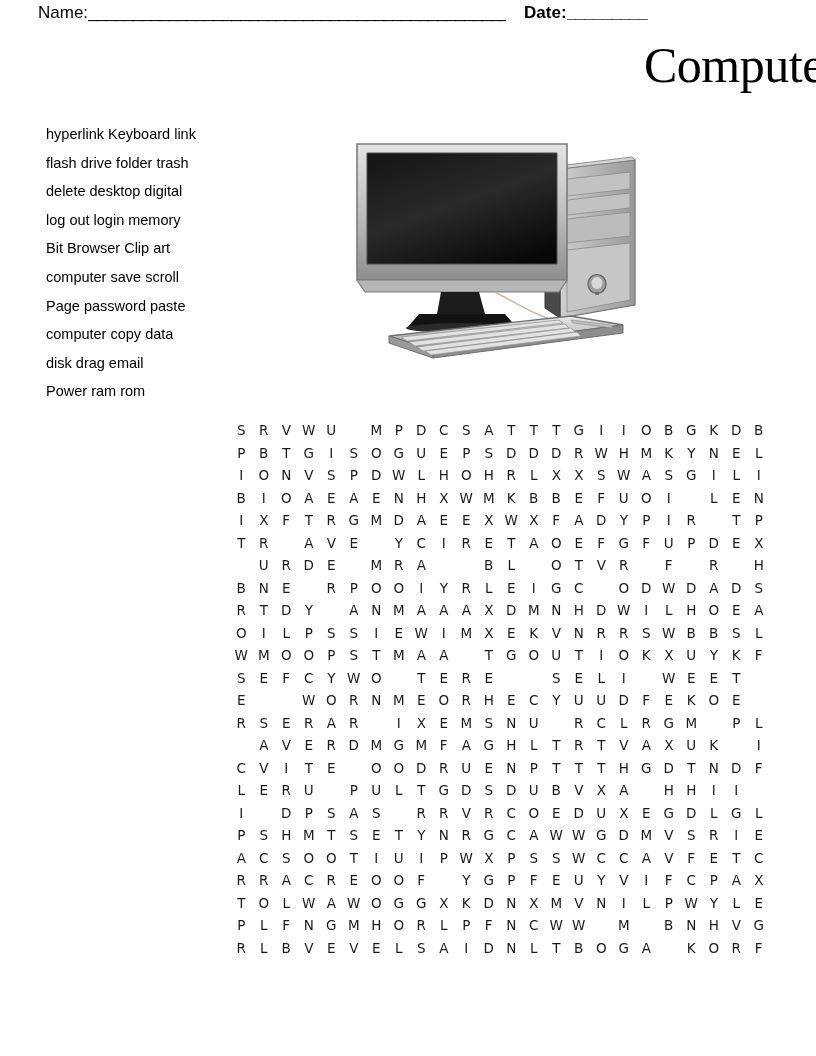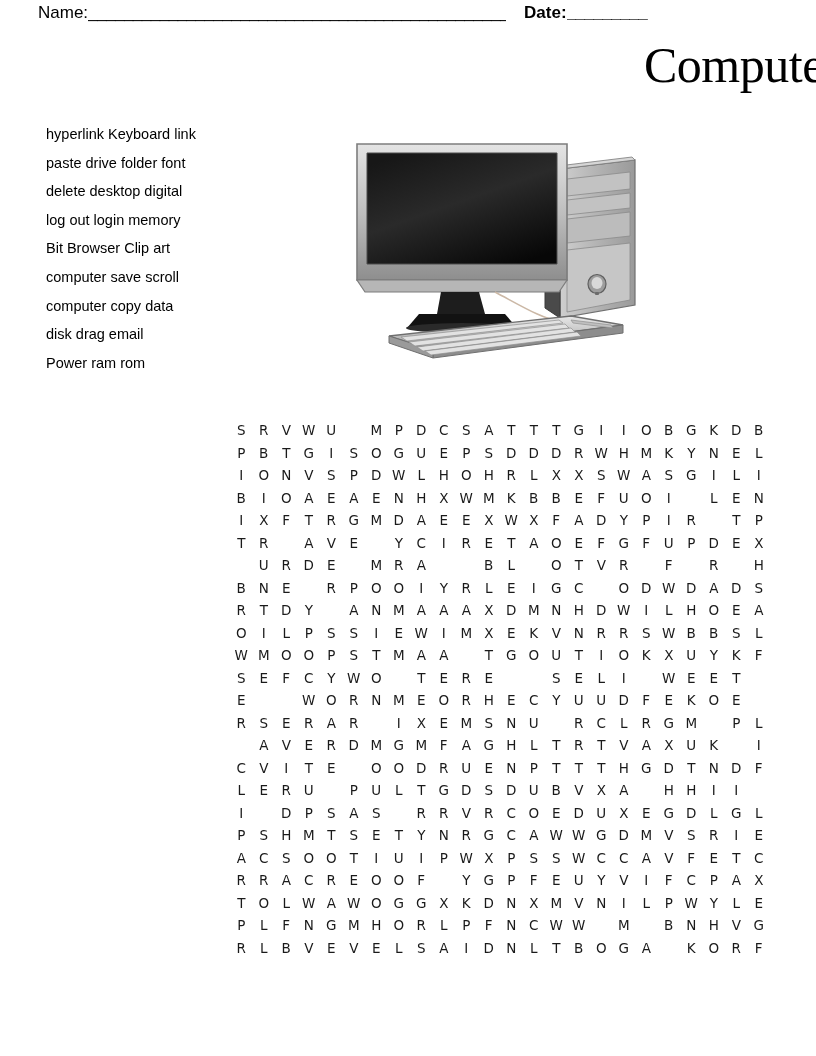--- a/index.html
+++ b/index.html
@@ -112,25 +112,26 @@
   <span class="date-block">
     <span class="hdr-label">Date:</span>
     <span class="hdr-rule date-rule">_________</span>
   </span>
 </div>
 
 <div class="title">Computer</div>
 
 <div class="wordlist">
     <div class="wordlist-item">hyperlink Keyboard link</div>
-    <div class="wordlist-item">paste drive folder font</div>
+    <div class="wordlist-item">flash drive folder trash</div>
     <div class="wordlist-item">delete desktop digital</div>
     <div class="wordlist-item">log out login memory</div>
     <div class="wordlist-item">Bit Browser Clip art</div>
     <div class="wordlist-item">computer save scroll</div>
+    <div class="wordlist-item">Page password paste</div>
     <div class="wordlist-item">computer copy data</div>
     <div class="wordlist-item">disk drag email</div>
     <div class="wordlist-item">Power ram rom</div>
   </div>
 
 <div class="clipart">
   <svg width="310" height="245" viewBox="0 0 310 245" xmlns="http://www.w3.org/2000/svg">
     <defs>
       <linearGradient id="bezelG" x1="0" y1="0" x2="0" y2="1">
         <stop offset="0" stop-color="#e4e4e4"></stop>

